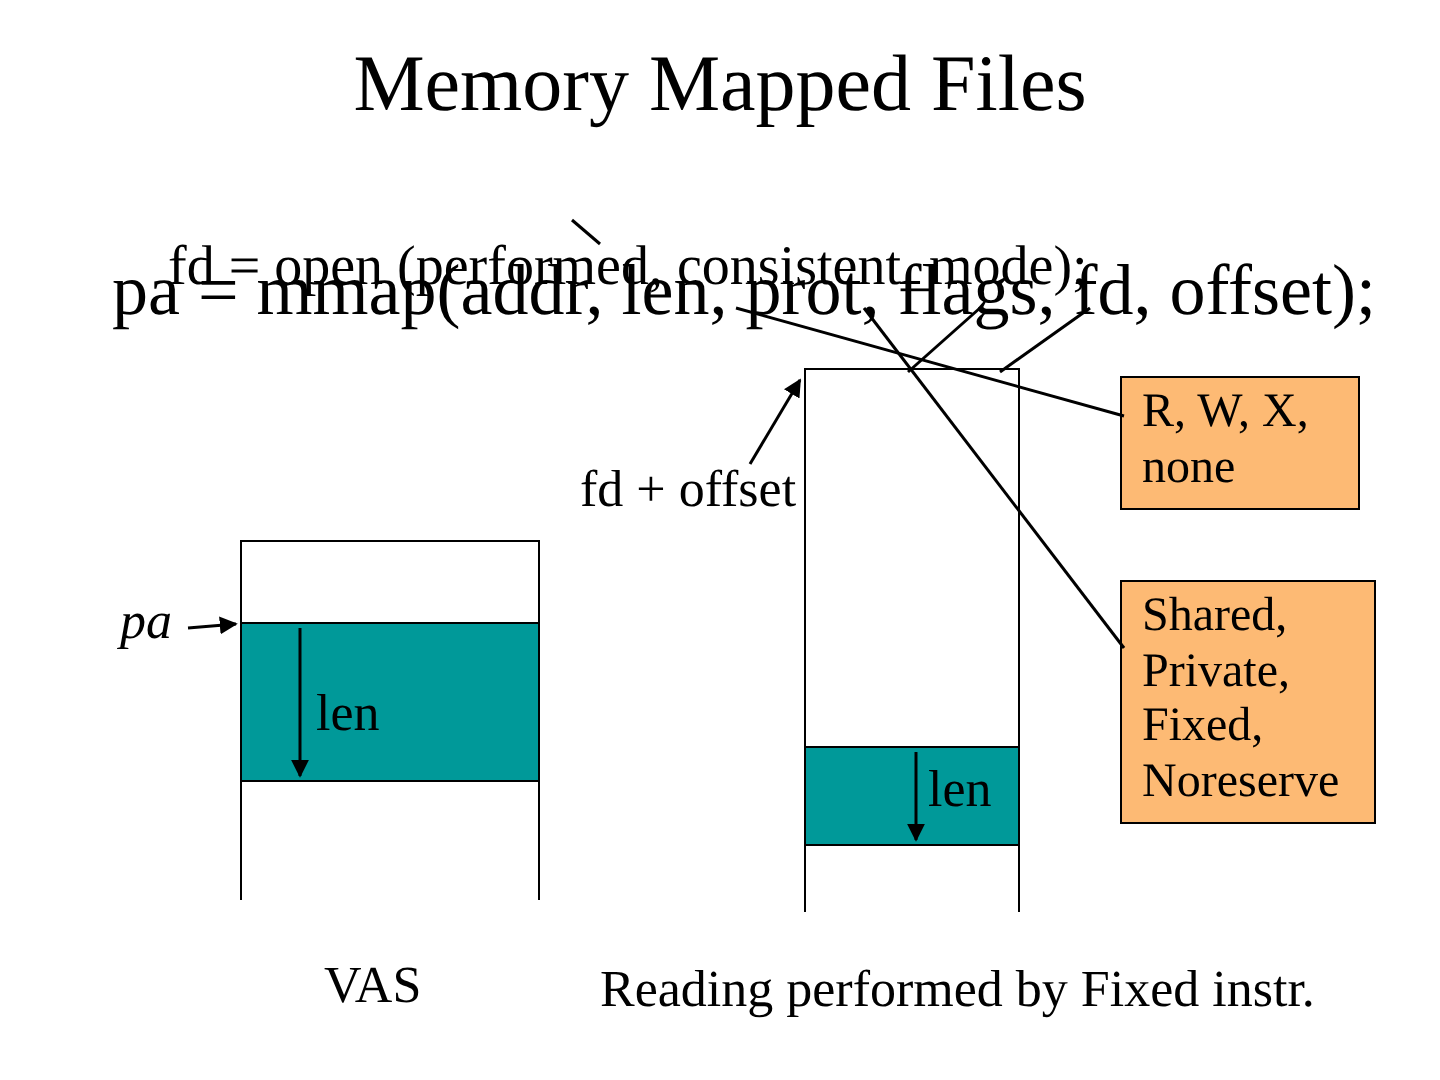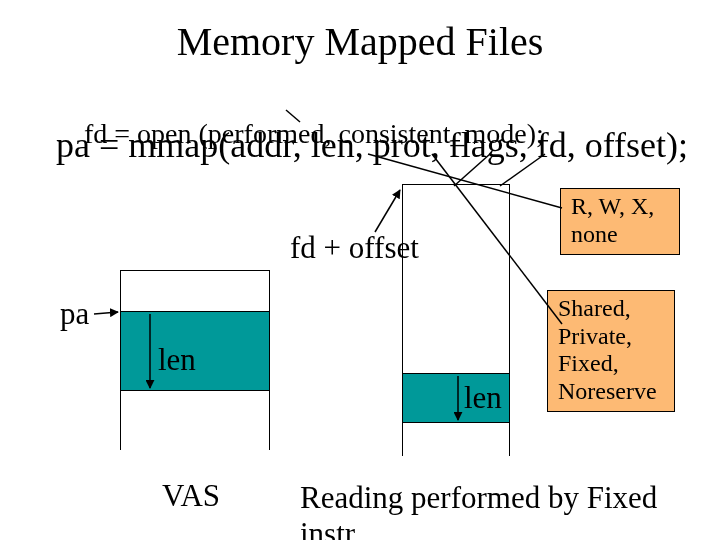--- a/index.html
+++ b/index.html
@@ -107,32 +107,32 @@
     padding: 4px 10px 6px 10px;
     line-height: 1.15;
     box-sizing: border-box;
   }
   .callout-prot {
     left: 560px;
     top: 188px;
     width: 120px;
   }
   .callout-flags {
-    left: 547px;
+    left: 560px;
     top: 290px;
     width: 128px;
   }
 
   
   .lbl {
     position: absolute;
-    font-size: 31px;
+    font-size: 26px;
   }
   .lbl-fdoffset { left: 290px; top: 230px; }
-  .lbl-pa       { left: 60px;  top: 296px; }
+  .lbl-pa       { left: 60px;  top: 296px; font-style: italic; }
   .lbl-len1     { left: 158px; top: 342px; }
   .lbl-len2     { left: 464px; top: 380px; }
   .lbl-vas      { left: 162px; top: 478px; }
   .lbl-reading  { left: 300px; top: 480px; }
 
   svg.lines {
     position: absolute;
     left: 0; top: 0;
     width: 720px; height: 540px;
     pointer-events: none;

